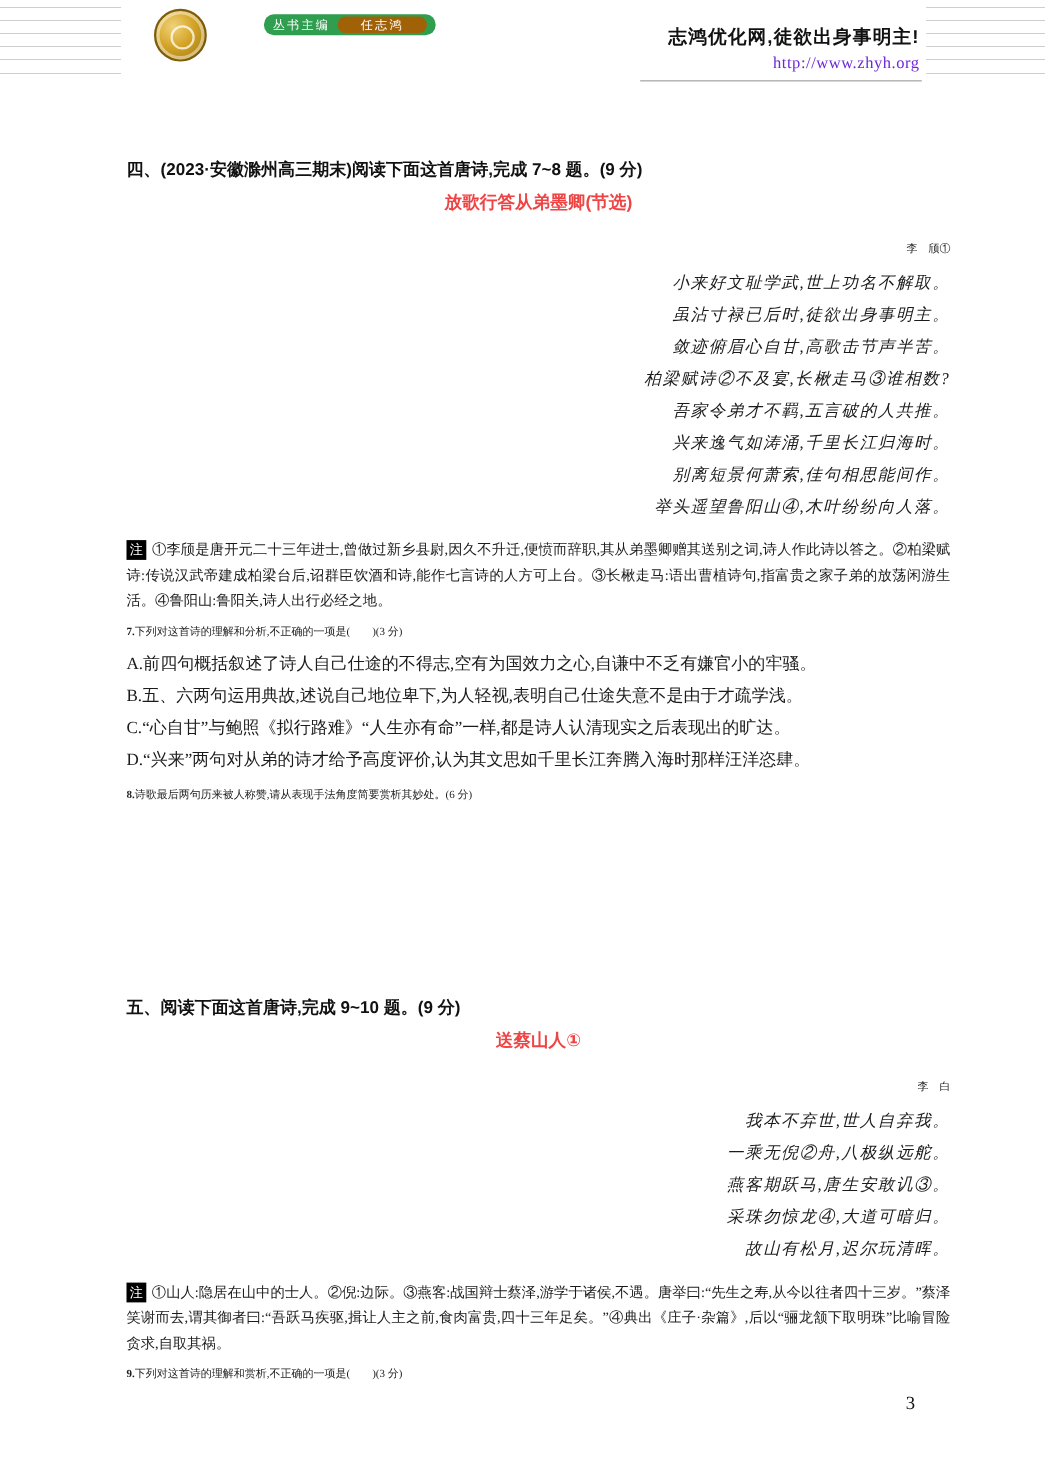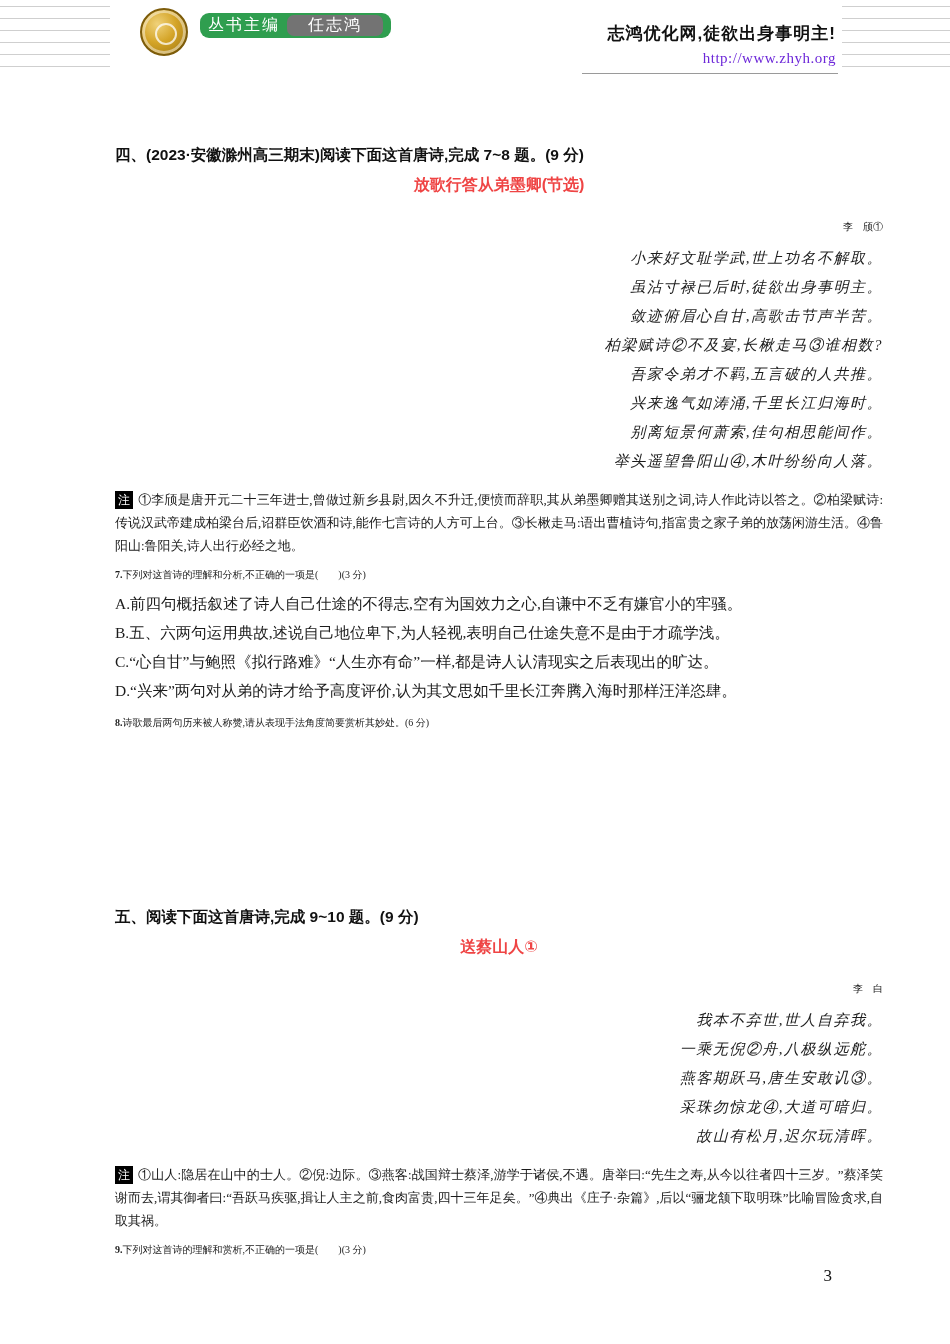--- a/index.html
+++ b/index.html
@@ -41,35 +41,35 @@
   .brand-text { display:flex; flex-direction:column; }
   .series-title {
     font-family:"Liberation Sans","DejaVu Sans",sans-serif;
     font-weight:bold; font-size:21px; letter-spacing:3px; color:#111;
   }
   .series-banner {
     margin-top:5px; align-self:flex-start;
     display:inline-flex; align-items:flex-end;
     background:#2f9e4f; color:#fff;
     font-family:"Liberation Sans","DejaVu Sans",sans-serif;
-    font-size:16px; padding:2px 8px; border-radius:9px; letter-spacing:2px;
+    font-size:11px; padding:2px 8px; border-radius:9px; letter-spacing:2px;margin-left:40px;
   }
-  .banner-name { background:#737373; color:#fff; margin-left:7px; padding:0 21px; border-radius:7px; }
+  .banner-name { background:#a16207; color:#fff; margin-left:7px; padding:0 21px; border-radius:7px; }
   .header-right {
     background:#fff; text-align:right; padding:14px 2px 6px 26px;
     border-bottom:1px solid #9a9a9a;
   }
   .slogan {
     font-family:"Liberation Sans","DejaVu Sans",sans-serif;
     font-weight:bold; font-size:17px; color:#111; letter-spacing:1px;
   }
   .url { font-size:15px; color:#6d28d9; margin-top:5px; letter-spacing:.5px; }
 
   
-  .content { padding:47px 67px 0 115px; }
+  .content { padding:47px 86px 0 115px; }
   .section-intro {
     font-family:"Liberation Sans","DejaVu Sans",sans-serif;
     font-weight:700; font-size:15.5px; line-height:24px; color:#111;
   }
   .section-gap { margin-top:6px; }
   .poem-title {
     text-align:center;
     font-family:"Liberation Sans","DejaVu Sans",sans-serif;
     font-weight:700; font-size:16px; line-height:24px; margin-top:6px; color:#ef4444;
   }

